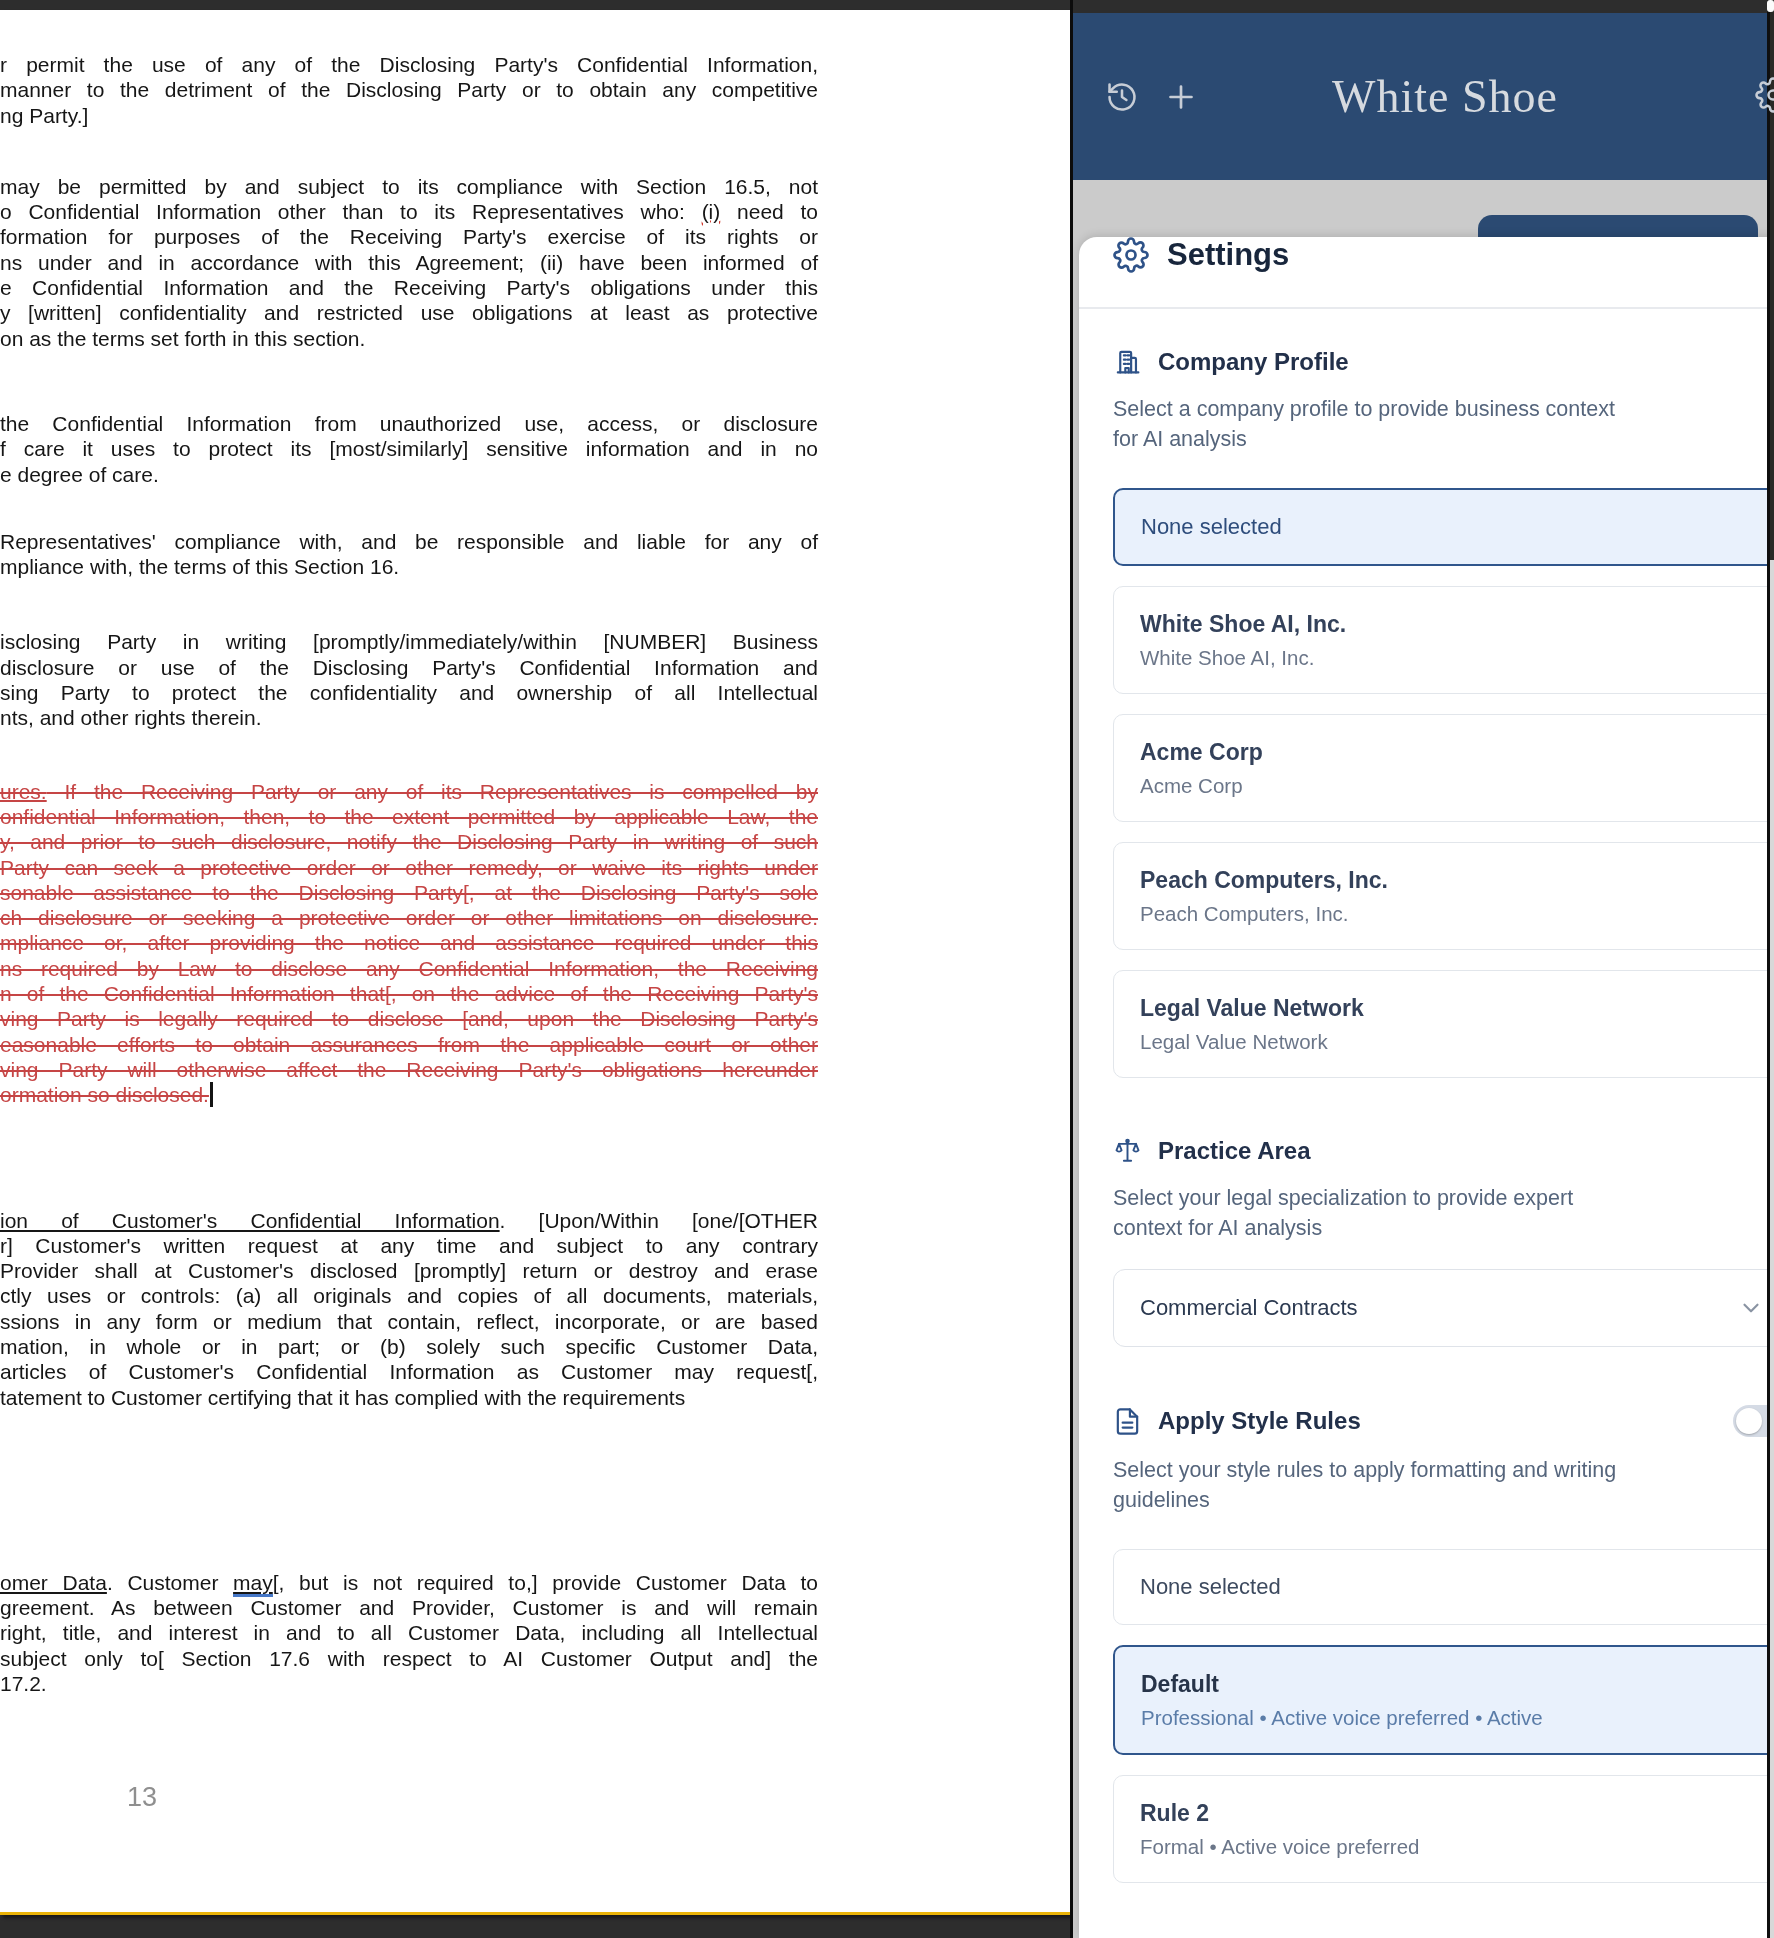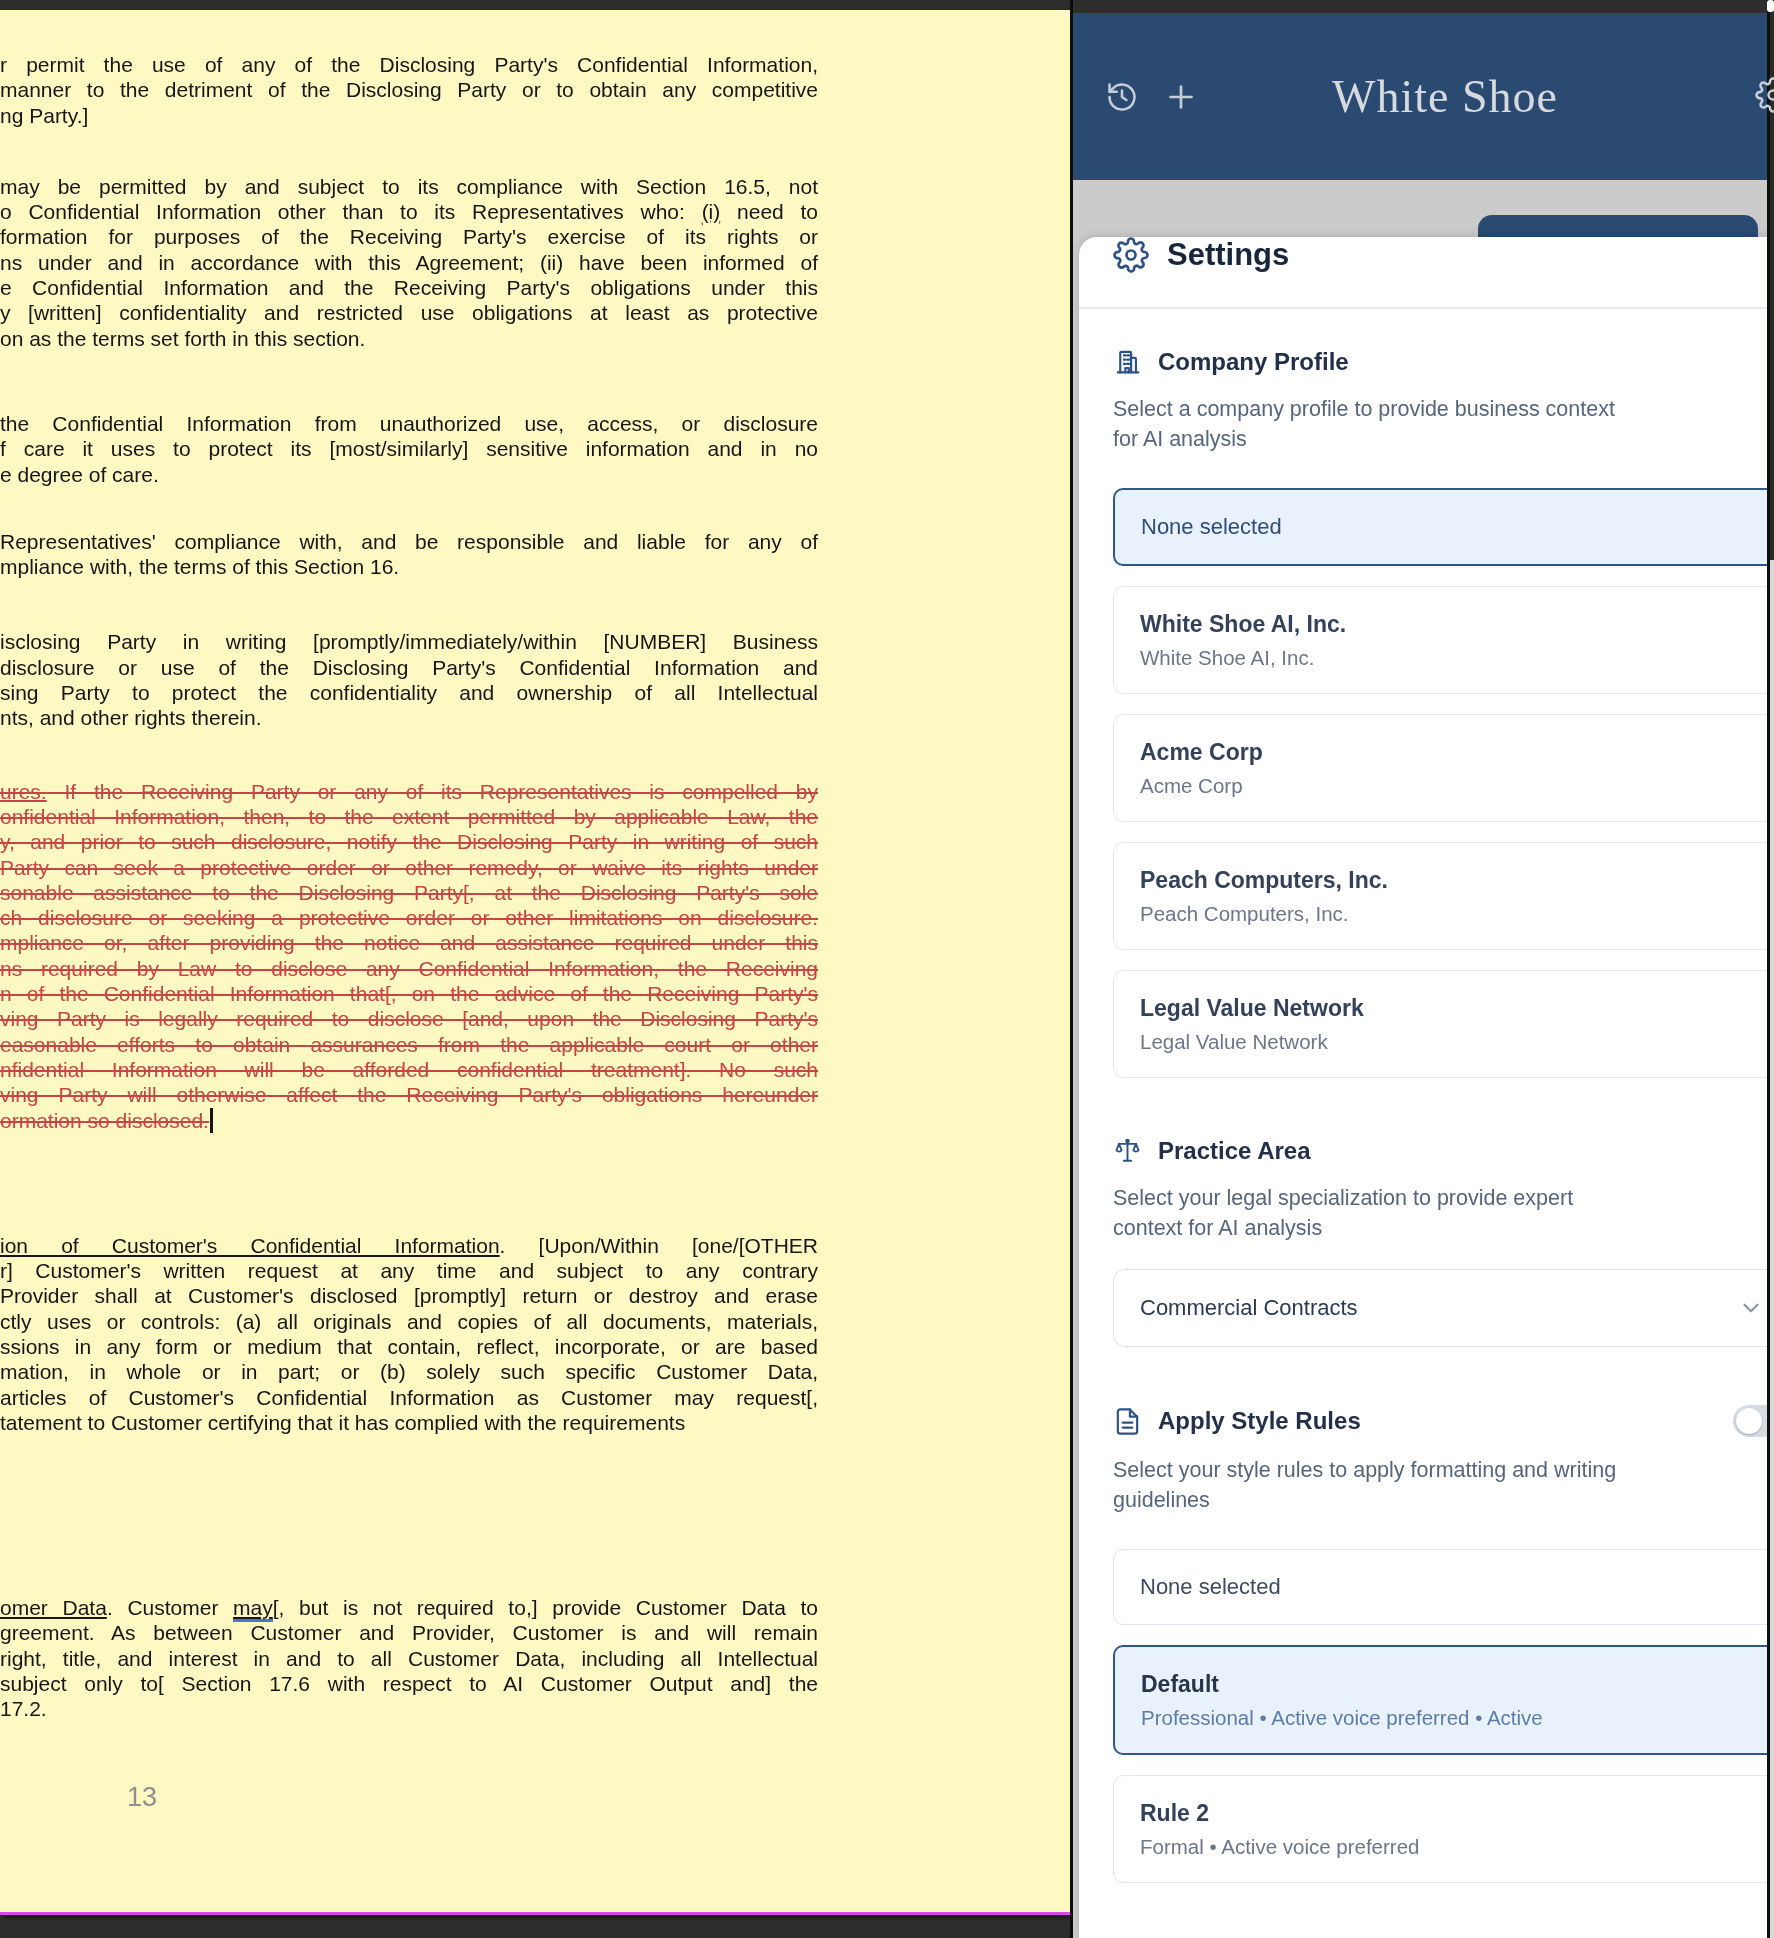--- a/index.html
+++ b/index.html
@@ -2,21 +2,21 @@
 <html><head>
 <meta charset="utf-8">
 <style>
   * { margin:0; padding:0; box-sizing:border-box; }
   html,body { width:1774px; height:1938px; overflow:hidden; }
   body { background:#2d2d2d; font-family:"Liberation Sans", sans-serif; position:relative; }
 
   
   .doc-page {
     position:absolute; left:0; top:10px; width:1191px; height:1905px;
-    background:#fef9c3; border-right:2px solid #8f8f8f; border-bottom:3px solid #d946ef;
+    background:#ffffff; border-right:2px solid #8f8f8f; border-bottom:3px solid #eab308;
     box-shadow:3px 3px 3px rgba(0,0,0,0.45);
   }
   .doc-content { position:absolute; left:0; top:0; width:1005px; padding-top:42px; color:#161616; }
   .para { margin:0; }
   .dline {
     width:818px; font-size:21px; line-height:25.3px;
     text-align:justify; text-align-last:justify;
   }
   .dline.lastline { text-align-last:left; }
   .para.strike .dline span { color:#c64545; text-decoration:line-through; text-decoration-thickness:2px; }
@@ -148,21 +148,20 @@
         <div class="dline"><span>onfidential Information, then, to the extent permitted by applicable Law, the</span></div>
         <div class="dline"><span>y, and prior to such disclosure, notify the Disclosing Party in writing of such</span></div>
         <div class="dline"><span>Party can seek a protective order or other remedy, or waive its rights under</span></div>
         <div class="dline"><span>sonable assistance to the Disclosing Party[, at the Disclosing Party's sole</span></div>
         <div class="dline"><span>ch disclosure or seeking a protective order or other limitations on disclosure.</span></div>
         <div class="dline"><span>mpliance or, after providing the notice and assistance required under this</span></div>
         <div class="dline"><span>ns required by Law to disclose any Confidential Information, the Receiving</span></div>
         <div class="dline"><span>n of the Confidential Information that[, on the advice of the Receiving Party's</span></div>
         <div class="dline"><span>ving Party is legally required to disclose [and, upon the Disclosing Party's</span></div>
         <div class="dline"><span>easonable efforts to obtain assurances from the applicable court or other</span></div>
-        <div class="dline"><span>nfidential Information will be afforded confidential treatment]. No such</span></div>
         <div class="dline"><span>ving Party will otherwise affect the Receiving Party's obligations hereunder</span></div>
         <div class="dline lastline"><span>ormation so disclosed.</span><span class="cursor-bar"></span></div>
       </div>
       <div class="para" style="margin-top: 100px;">
         <div class="dline"><span class="u">ion of Customer's Confidential Information</span><span>. [Upon/Within [one/[OTHER</span></div>
         <div class="dline"><span>r] Customer's written request at any time and subject to any contrary</span></div>
         <div class="dline"><span>Provider shall at Customer's disclosed [promptly] return or destroy and erase</span></div>
         <div class="dline"><span>ctly uses or controls: (a) all originals and copies of all documents, materials,</span></div>
         <div class="dline"><span>ssions in any form or medium that contain, reflect, incorporate, or are based</span></div>
         <div class="dline"><span>mation, in whole or in part; or (b) solely such specific Customer Data,</span></div>

